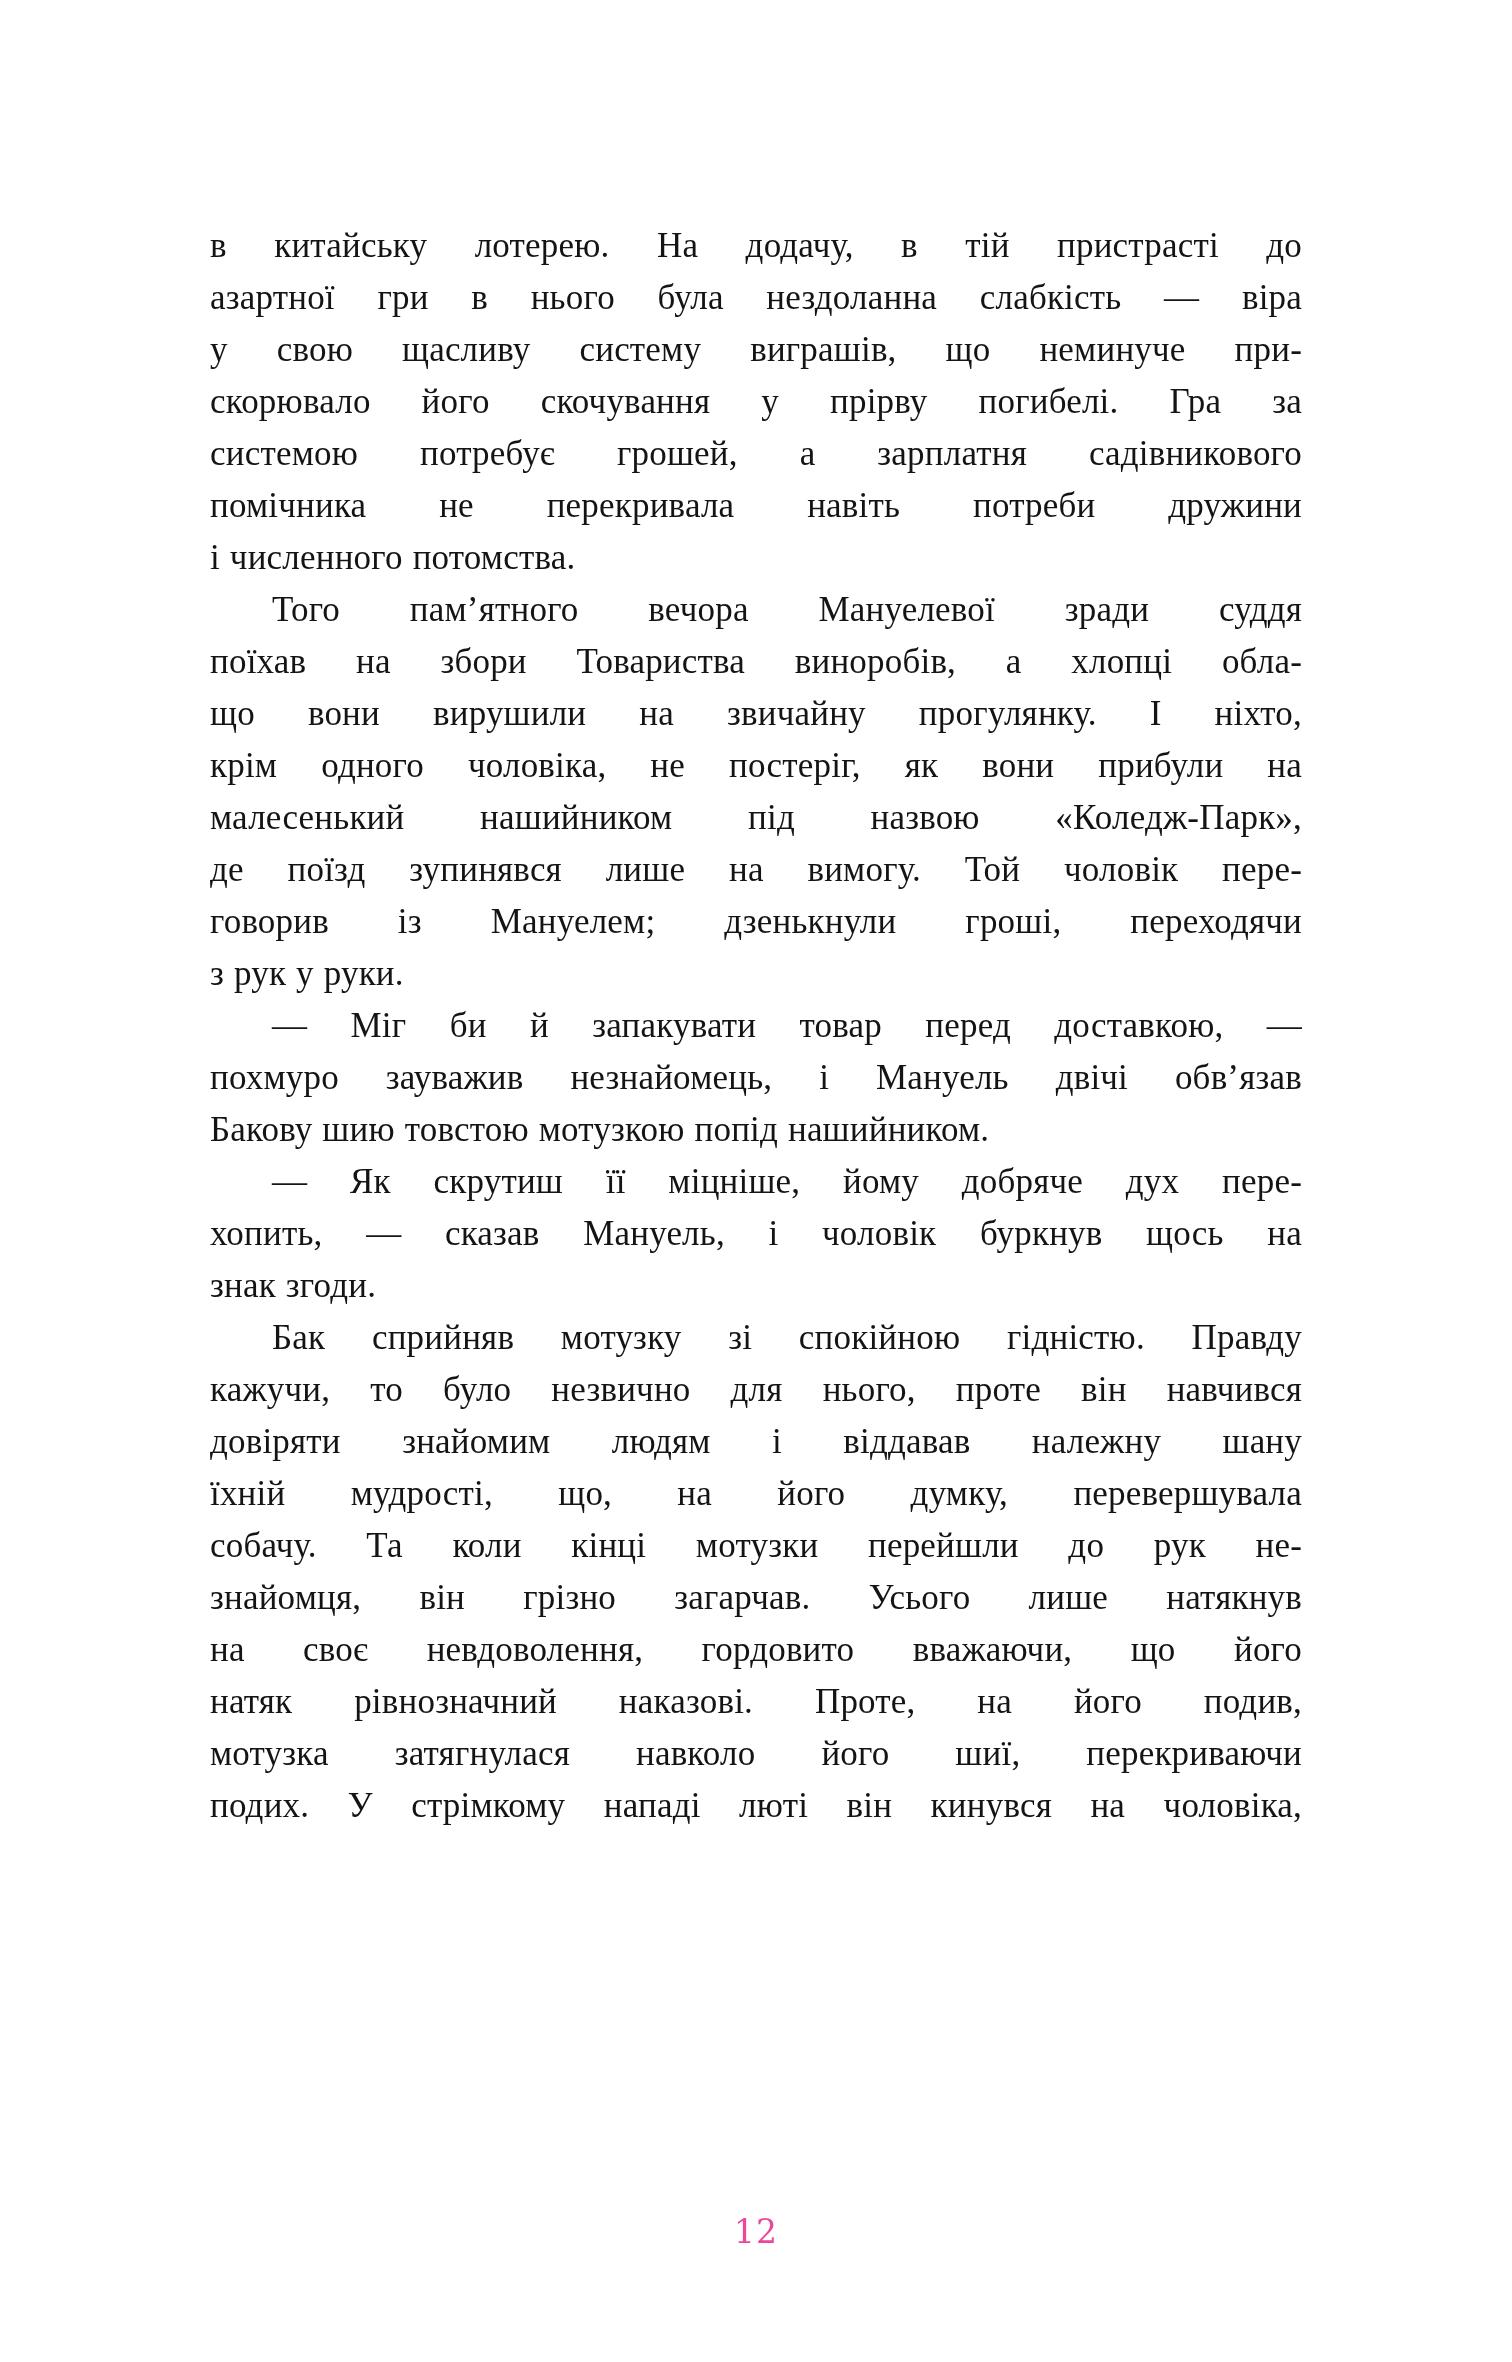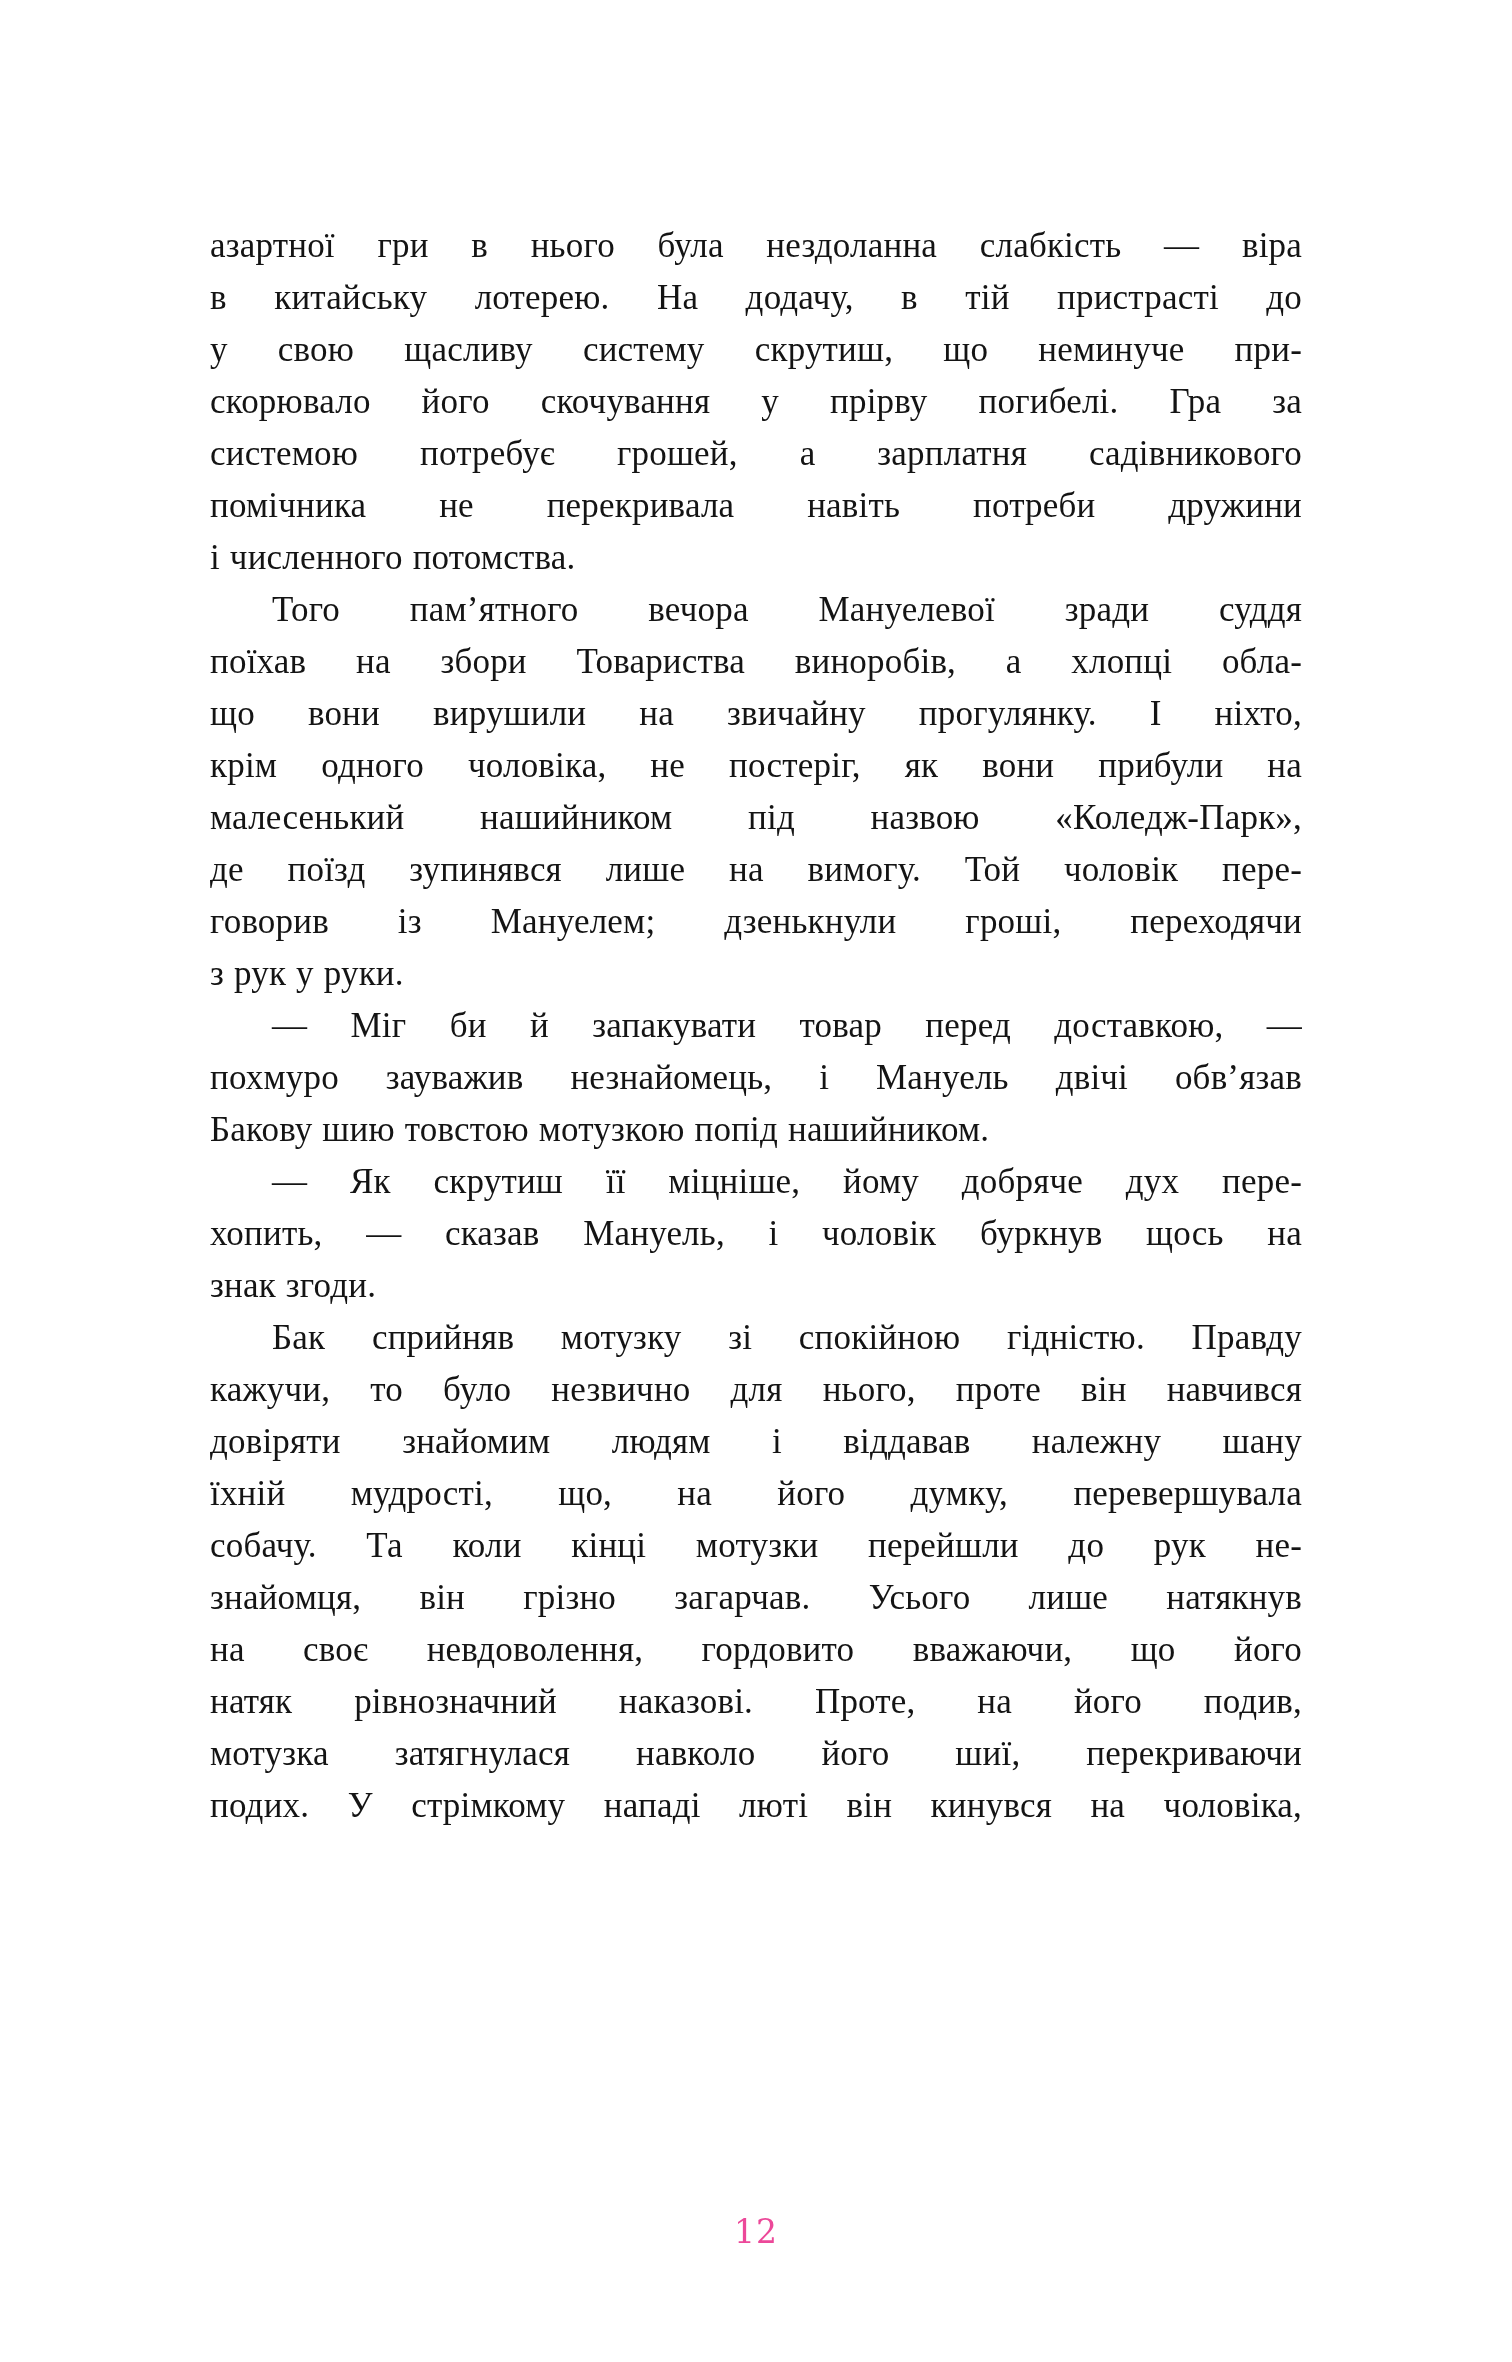--- a/index.html
+++ b/index.html
@@ -51,23 +51,23 @@
     color: #ec4899;
     letter-spacing: 1px;
   }
 </style>
 </head>
 <body>
 
 <div class="book-page">
   <div class="text-block">
       <div class="para">
+        <div class="line">в китайську лотерею. На додачу, в тій пристрасті до</div>
         <div class="line">азартної гри в нього була нездоланна слабкість — віра</div>
-        <div class="line">в китайську лотерею. На додачу, в тій пристрасті до</div>
-        <div class="line">у свою щасливу систему скрутиш, що неминуче при-</div>
+        <div class="line">у свою щасливу систему виграшів, що неминуче при-</div>
         <div class="line">скорювало його скочування у прірву погибелі. Гра за</div>
         <div class="line">системою потребує грошей, а зарплатня садівникового</div>
         <div class="line">помічника не перекривала навіть потреби дружини</div>
         <div class="line last">і численного потомства.</div>
       </div>
       <div class="para">
         <div class="line indent">Того пам’ятного вечора Мануелевої зради суддя</div>
         <div class="line">поїхав на збори Товариства виноробів, а хлопці обла-</div>
         <div class="line">що вони вирушили на звичайну прогулянку. І ніхто,</div>
         <div class="line">крім одного чоловіка, не постеріг, як вони прибули на</div>

